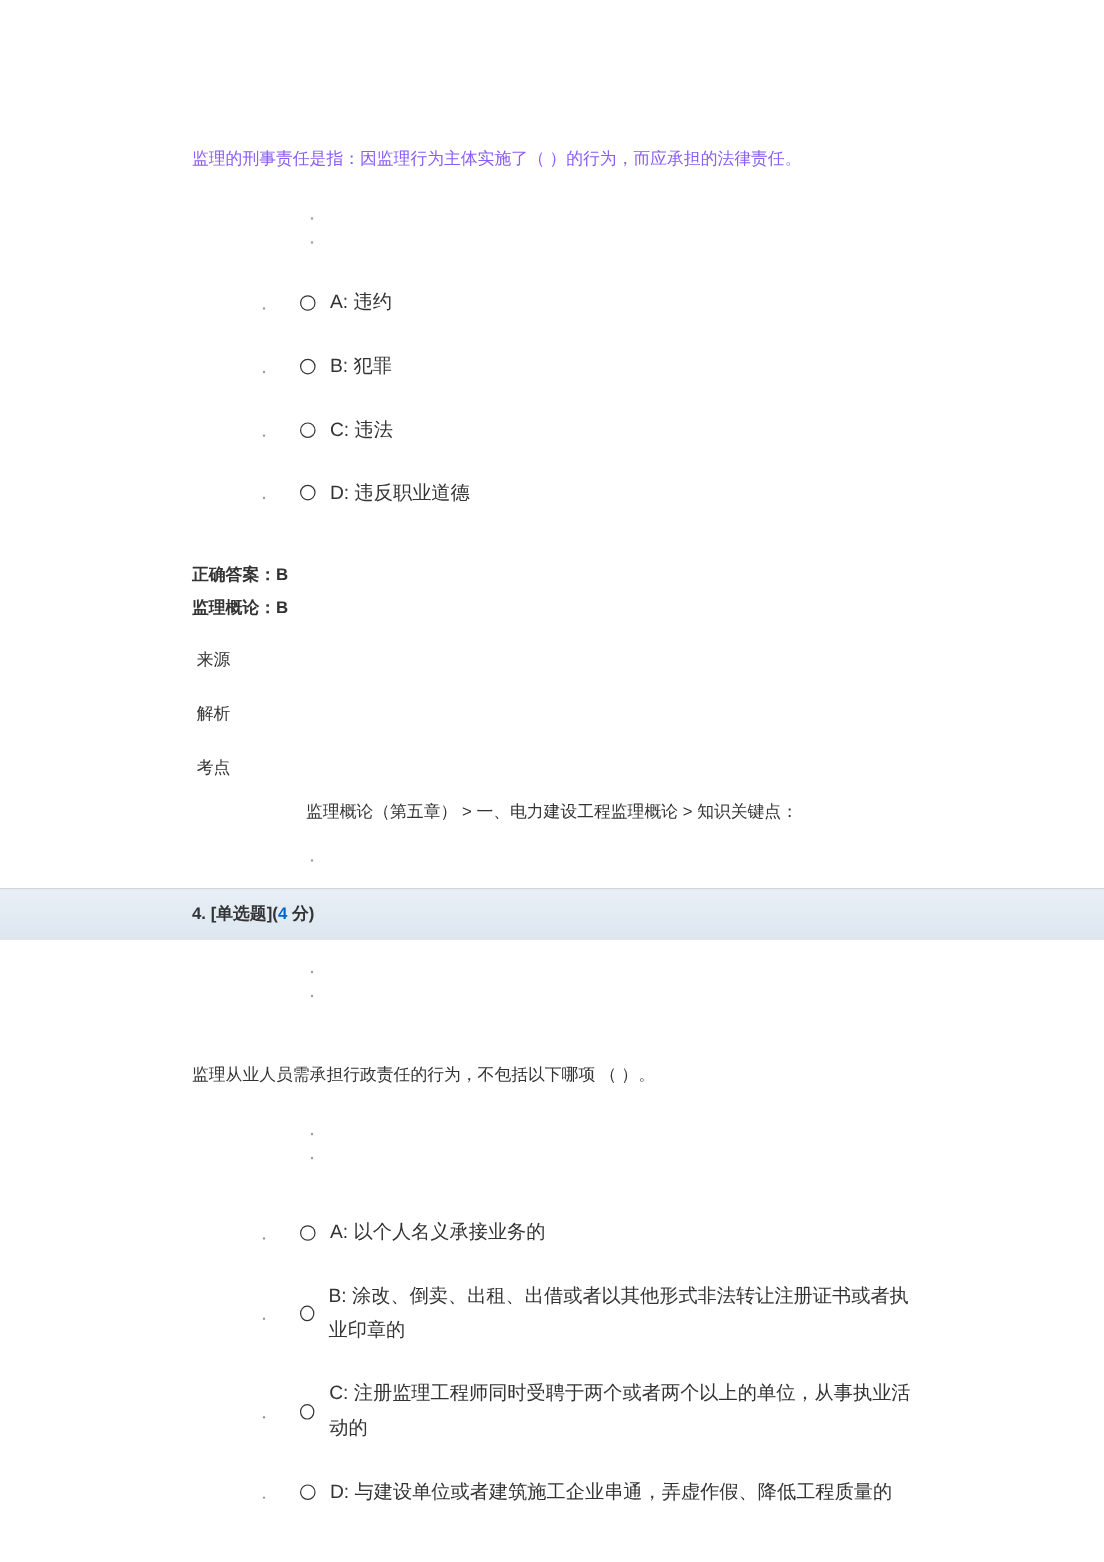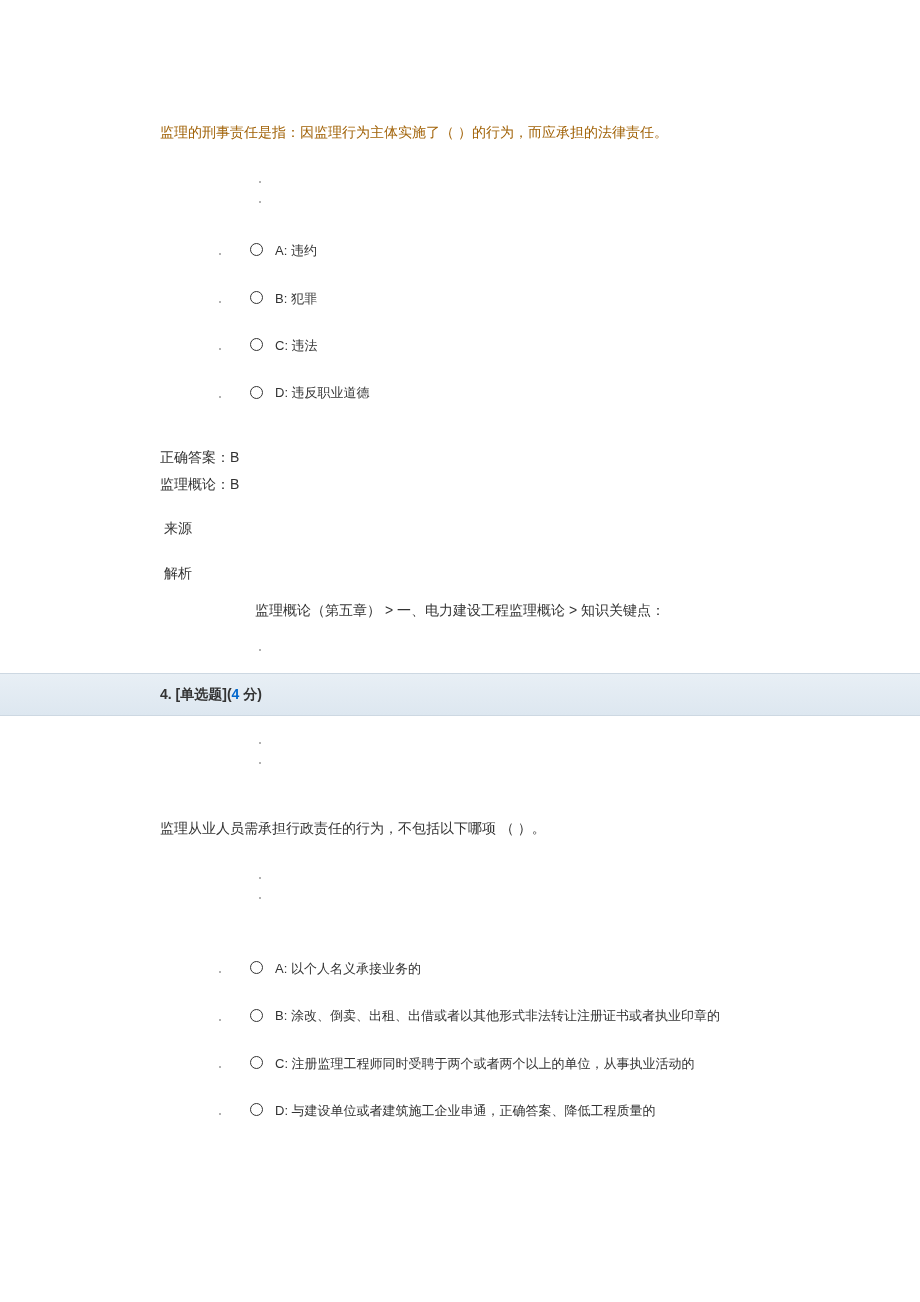--- a/index.html
+++ b/index.html
@@ -10,21 +10,21 @@
       background: #fff;
       width: 920px;
       padding: 0;
       line-height: 1.8;
     }
     .content {
       padding: 0 160px 60px 160px;
     }
     .question-text {
       margin: 120px 0 30px 0;
-      color: #a16207;
+      color: #8b5cf6;
     }
     .bullet-spacer {
       list-style: disc;
       margin-left: 110px;
       color: #999;
       font-size: 8px;
     }
     .bullet-spacer li {
       height: 20px;
     }
@@ -34,39 +34,40 @@
       color: #999;
     }
     .options-list > li {
       margin: 22px 0;
       font-size: 8px;
     }
     .option-row {
       display: inline-flex;
       align-items: center;
       gap: 12px;
-      font-size: 13px;
+      font-size: 16px;
       color: #333;
     }
     .radio-circle {
       display: inline-block;
       width: 13px;
       height: 13px;
       border-radius: 50%;
       border: 1.5px solid #333;
       background: #fff;
       margin-left: 20px;
     }
     .option-label {
       color: #333;
       padding-top: 2px;
     }
     .answer-block {
       margin-top: 40px;
       margin-bottom: 20px;
+      font-weight: bold;
     }
     .answer-block p {
       margin: 2px 0;
     }
     .section-label {
       margin: 20px 0 4px 4px;
       font-family: Liberation Mono, monospace;
     }
     .source-text {
       margin: 10px 0 4px 0;
@@ -140,20 +141,21 @@
     </li>
   </ul>
 
   <div class="answer-block">
     <p>正确答案：B</p>
     <p>监理概论：B</p>
   </div>
 
   <p class="section-label">来源</p>
   <p class="section-label">解析</p>
+  <p class="section-label">考点</p>
   <p class="breadcrumb">监理概论（第五章）  &gt;  一、电力建设工程监理概论  &gt;  知识关键点：</p>
 
   <ul class="bullet-spacer">
     <li></li>
   </ul>
 
   <div class="spacer-before-header"></div>
 
   <div class="question-header">
     <span class="qnum">4. [单选题]</span><span class="score-open">(</span><span class="score-num">4</span><span class="qnum"> 分</span><span class="score-close">)</span>
@@ -164,21 +166,21 @@
     <li></li>
   </ul>
 
   <p class="q4-text">监理从业人员需承担行政责任的行为，不包括以下哪项 （ ）。</p>
 
   <ul class="bullet-spacer">
     <li></li>
     <li></li>
   </ul>
 
-  <ul class="options-list" style="margin-top:44px;">
+  <ul class="options-list" style="margin-top:34px;">
     <li>
       <span class="option-row">
         <span class="radio-circle"></span>
         <span class="option-label">A:  以个人名义承接业务的</span>
       </span>
     </li>
     <li>
       <span class="option-row">
         <span class="radio-circle"></span>
         <span class="option-label">B:  涂改、倒卖、出租、出借或者以其他形式非法转让注册证书或者执业印章的</span>
@@ -186,18 +188,18 @@
     </li>
     <li>
       <span class="option-row">
         <span class="radio-circle"></span>
         <span class="option-label">C:  注册监理工程师同时受聘于两个或者两个以上的单位，从事执业活动的</span>
       </span>
     </li>
     <li>
       <span class="option-row">
         <span class="radio-circle"></span>
-        <span class="option-label">D:  与建设单位或者建筑施工企业串通，正确答案、降低工程质量的</span>
+        <span class="option-label">D:  与建设单位或者建筑施工企业串通，弄虚作假、降低工程质量的</span>
       </span>
     </li>
   </ul>
 
 </div>
 
 </body></html>

